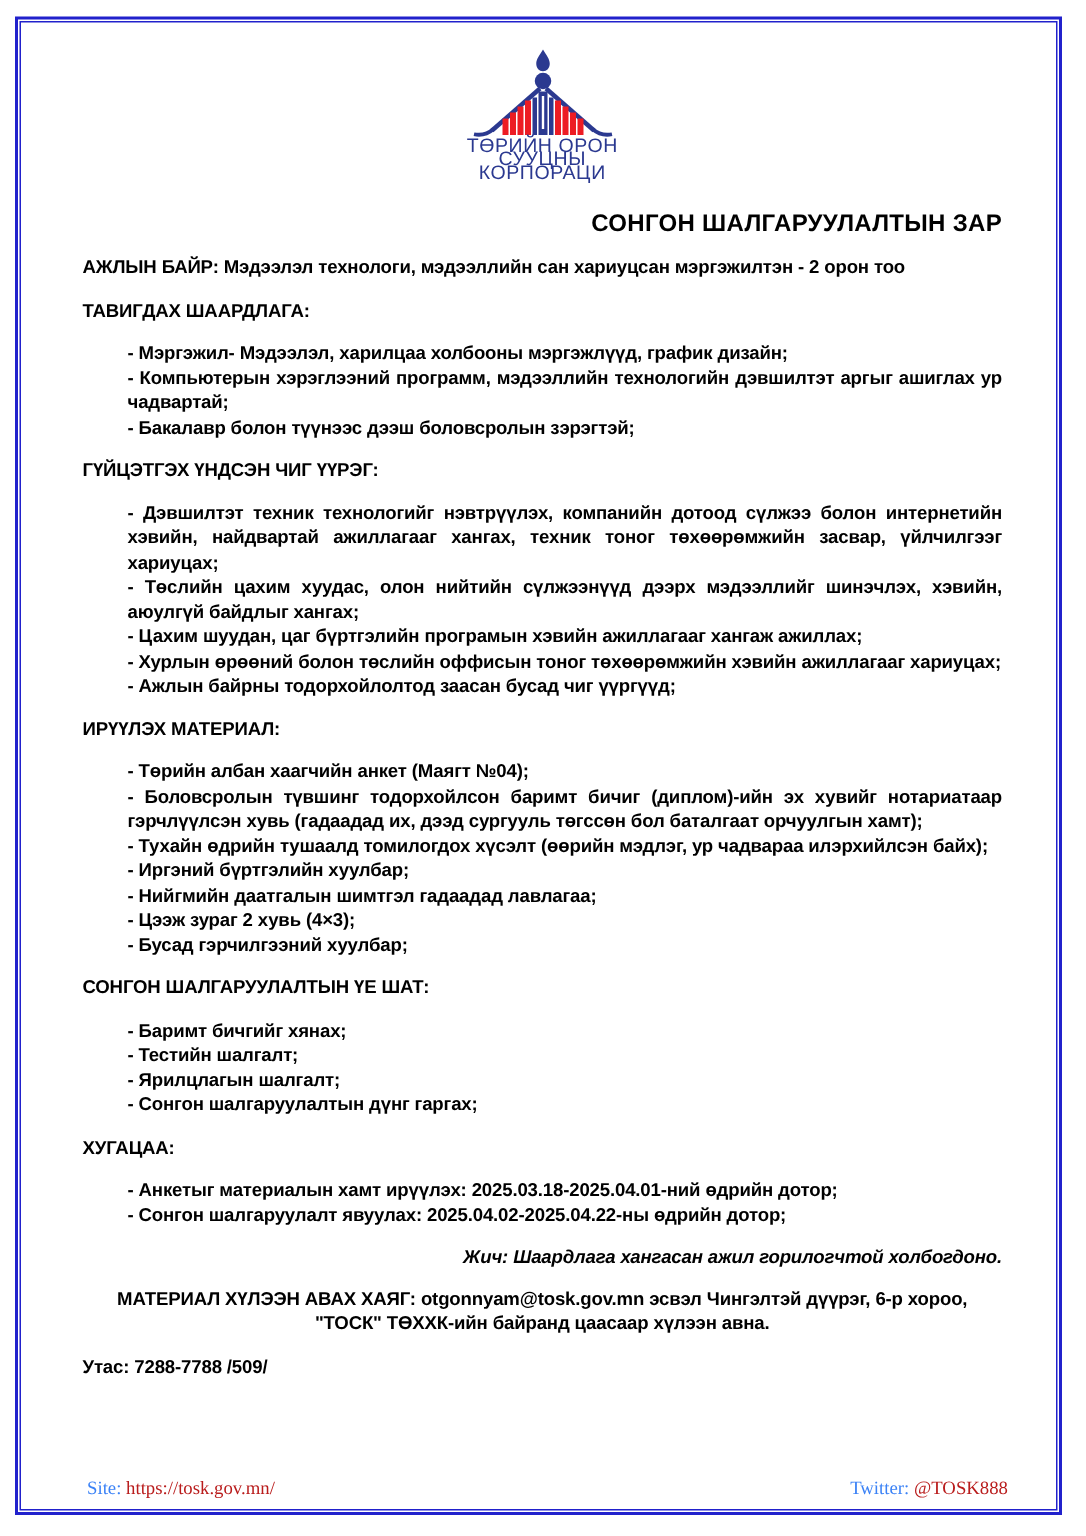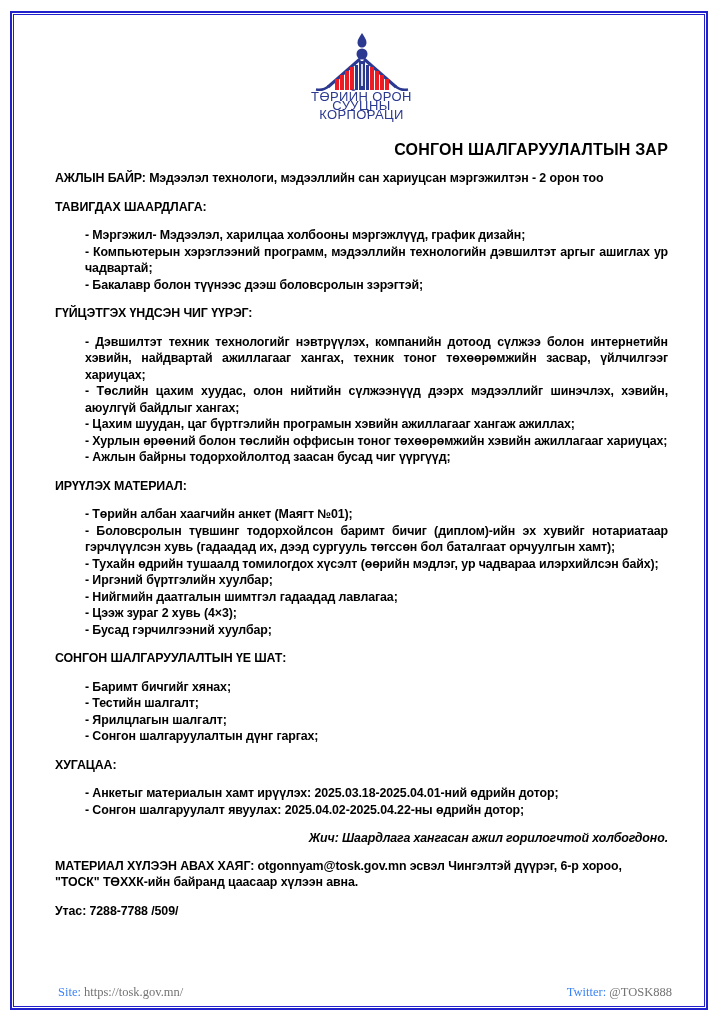--- a/index.html
+++ b/index.html
@@ -22,30 +22,30 @@
   .logo svg{display:block;margin:0 auto;}
   .logo-text{color:#2b3990;font-size:13px;line-height:9px;font-weight:normal;letter-spacing:0.4px;}
   .doc-title{
     margin:21px 0 0;text-align:right;font-size:16px;line-height:19px;letter-spacing:0.2px;
   }
   .job-line{margin:11px 0 0;}
   .sec-heading{margin:12px 0 0;}
   .bullets{margin:12px 0 0;padding:0 0 0 30px;}
   .bullets p{margin:0;text-align:justify;}
   .note-line{margin:12px 0 0;text-align:right;font-style:italic;}
-  .address{margin:11px 0 0;text-align:left;}
+  .address{margin:11px 0 0;text-align:center;}
   .phone-line{margin:12px 0 0;text-align:left;}
   .footer{
     position:absolute;left:10px;right:10px;bottom:24px;
     display:flex;justify-content:space-between;align-items:baseline;
     padding:0 42px 0 48px;
     font-family:"Liberation Serif",serif;font-size:12.5px;font-weight:normal;
   }
   .f-label{color:#3b82f6;}
-  .f-value{color:#737373;text-decoration:none;}
+  .f-value{color:#b91c1c;text-decoration:none;}
 </style>
 </head>
 <body>
 
 <div class="frame"></div>
 
 <div class="content">
 
   <div class="logo">
     <svg width="120" height="60" viewBox="0 0 120 60">
@@ -87,21 +87,21 @@
   <div class="bullets">
     <p>- Дэвшилтэт техник технологийг нэвтрүүлэх, компанийн дотоод сүлжээ болон интернетийн хэвийн, найдвартай ажиллагааг хангах, техник тоног төхөөрөмжийн засвар, үйлчилгээг хариуцах;</p>
     <p>- Төслийн цахим хуудас, олон нийтийн сүлжээнүүд дээрх мэдээллийг шинэчлэх, хэвийн, аюулгүй байдлыг хангах;</p>
     <p>- Цахим шуудан, цаг бүртгэлийн програмын хэвийн ажиллагааг хангаж ажиллах;</p>
     <p>- Хурлын өрөөний болон төслийн оффисын тоног төхөөрөмжийн хэвийн ажиллагааг хариуцах;</p>
     <p>- Ажлын байрны тодорхойлолтод заасан бусад чиг үүргүүд;</p>
   </div>
 
   <p class="sec-heading">ИРҮҮЛЭХ МАТЕРИАЛ:</p>
   <div class="bullets">
-    <p>- Төрийн албан хаагчийн анкет (Маягт №01);</p>
+    <p>- Төрийн албан хаагчийн анкет (Маягт №04);</p>
     <p>- Боловсролын түвшинг тодорхойлсон баримт бичиг (диплом)-ийн эх хувийг нотариатаар гэрчлүүлсэн хувь (гадаадад их, дээд сургууль төгссөн бол баталгаат орчуулгын хамт);</p>
     <p>- Тухайн өдрийн тушаалд томилогдох хүсэлт (өөрийн мэдлэг, ур чадвараа илэрхийлсэн байх);</p>
     <p>- Иргэний бүртгэлийн хуулбар;</p>
     <p>- Нийгмийн даатгалын шимтгэл гадаадад лавлагаа;</p>
     <p>- Цээж зураг 2 хувь (4×3);</p>
     <p>- Бусад гэрчилгээний хуулбар;</p>
   </div>
 
   <p class="sec-heading">СОНГОН ШАЛГАРУУЛАЛТЫН ҮЕ ШАТ:</p>
   <div class="bullets">

